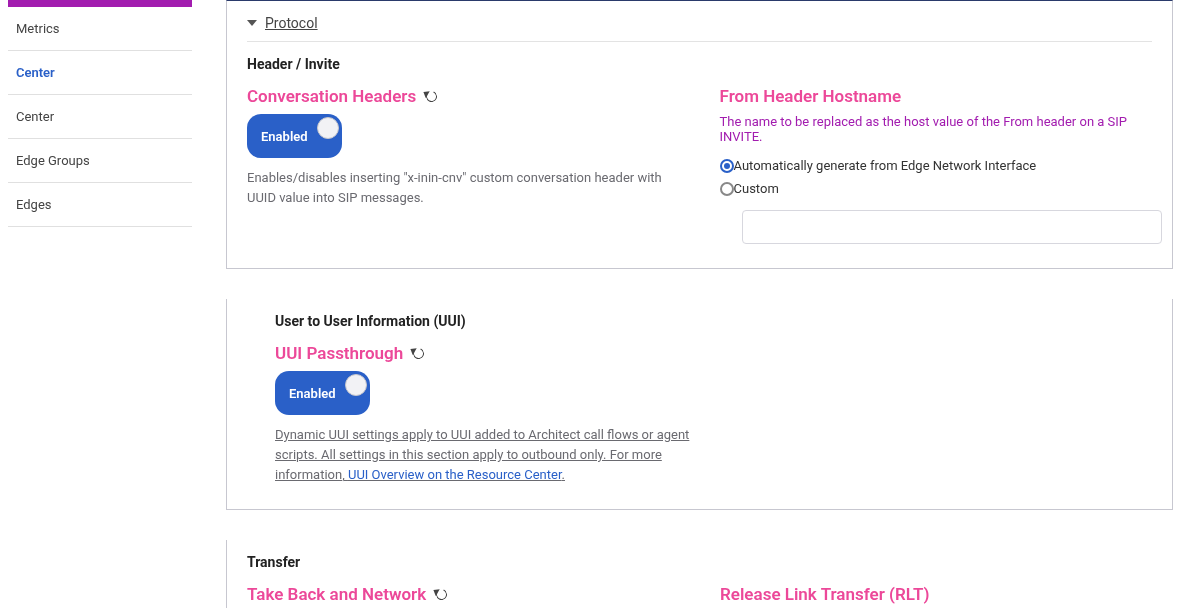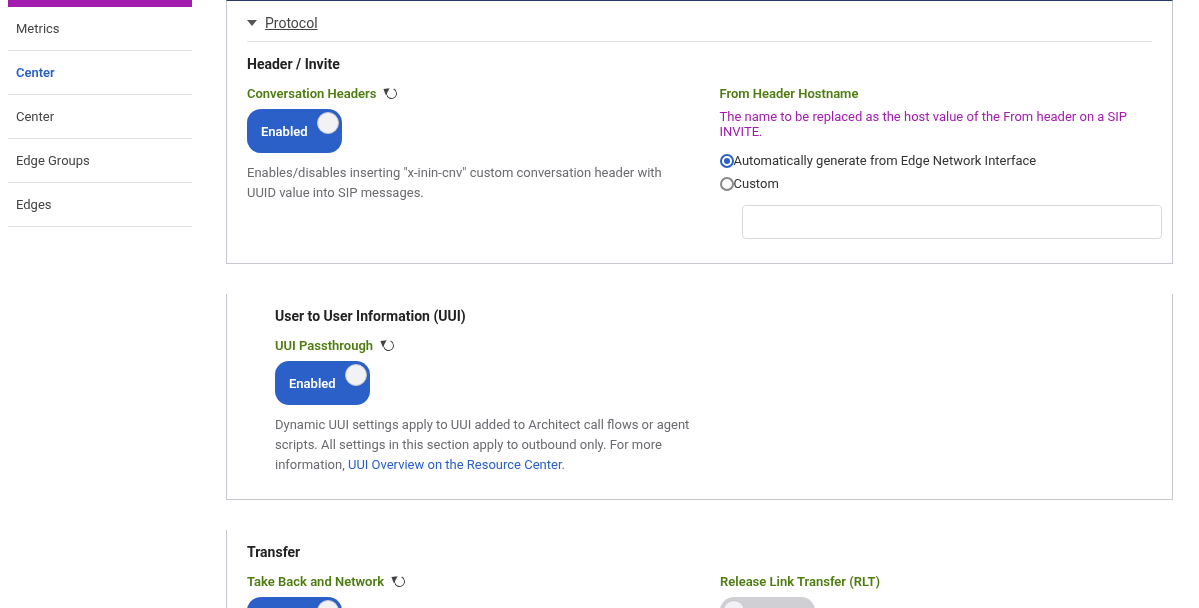--- a/index.html
+++ b/index.html
@@ -76,22 +76,22 @@
 }
 .row {
   display: flex;
   gap: 40px;
 }
 .col {
   flex: 1;
 }
 .field-label {
   font-weight: 600;
-  font-size: 13px;
-  color: #4d7c0f;
+  font-size: 17px;
+  color: #ec4899;
   display: flex;
   align-items: center;
   gap: 10px;
   margin-bottom: 8px;
 }
 .reset-icon {
   display: inline-block;
   width: 11px;
   height: 11px;
   border: 1.5px solid #444;
@@ -273,21 +273,21 @@
     <div class="panel no-topline" style="border-top:none;padding-left:48px;">
       <div class="section-heading" style="margin-top:0;">User to User Information (UUI)</div>
       <div class="field-label">
         <span>UUI Passthrough</span>
         <span class="reset-icon"></span>
       </div>
       <div class="toggle on">
         <span class="state">Enabled</span>
         <span class="knob"></span>
       </div>
-      <div class="help-text" style="max-width:440px;">
+      <div class="help-text" style="max-width:440px;text-decoration:underline;">
         <span>Dynamic UUI settings apply to UUI added to Architect call flows or agent scripts. All settings in this section apply to outbound only. For more information, </span><a href="#">UUI Overview on the Resource Center</a><span>.</span>
       </div>
     </div>
 
     <div class="panel no-topline no-rightline" style="border-top:none; border-right:none; border-bottom:none;">
       <div class="section-heading" style="margin-top:0;">Transfer</div>
 
       <div class="row">
         <div class="col">
           <div class="field-label">

